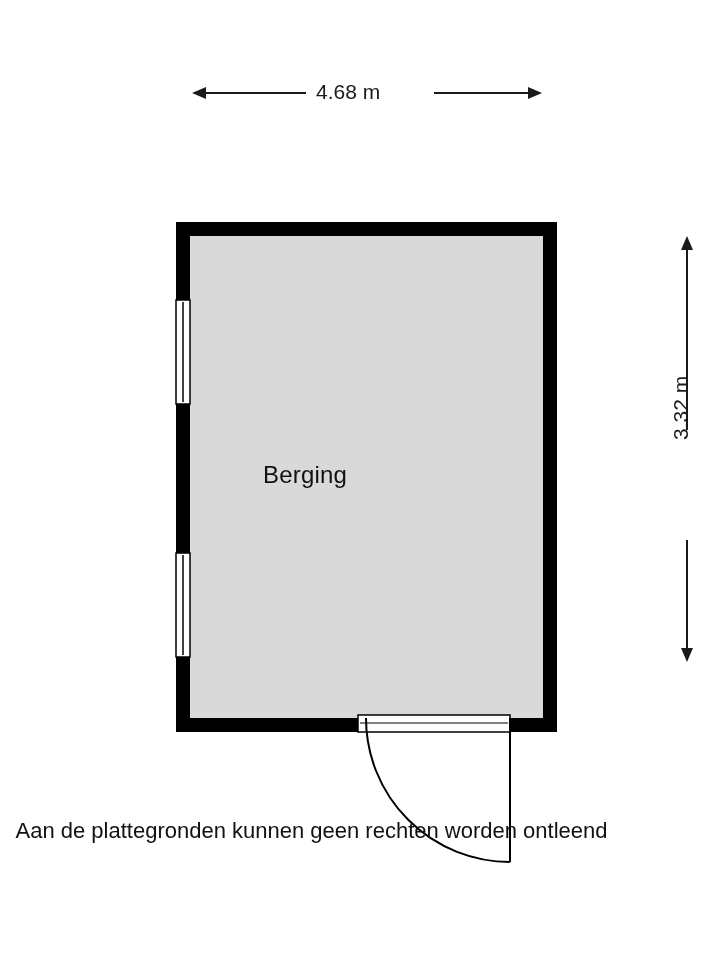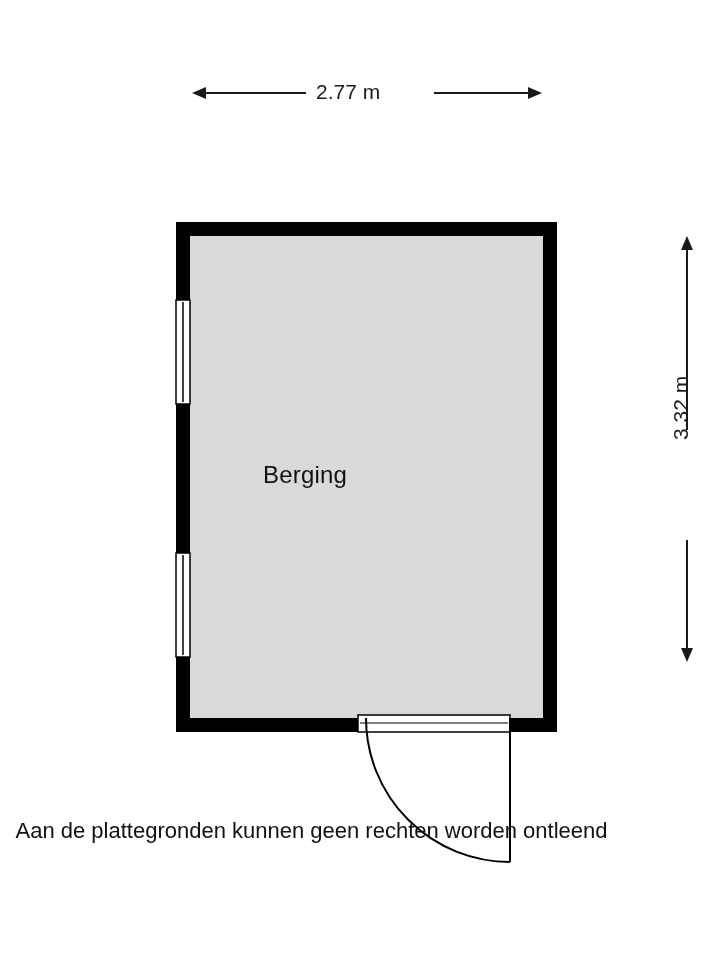--- a/index.html
+++ b/index.html
@@ -117,21 +117,21 @@
 
     <rect x="358" y="715" width="152" height="17" fill="#ffffff" stroke="#000000" stroke-width="1.5"></rect>
     <line x1="360" y1="723" x2="508" y2="723" stroke="#000000" stroke-width="1.2"></line>
 
     <line x1="510" y1="718" x2="510" y2="862" stroke="#000000" stroke-width="2"></line>
 
     <path d="M 366 718 A 144 144 0 0 0 510 862" fill="none" stroke="#000000" stroke-width="2"></path>
   </g>
 </svg>
 
-<div class="dim-label" id="dim-top-label">2.77 m</div>
+<div class="dim-label" id="dim-top-label">4.68 m</div>
 
 <div class="dim-label" id="dim-right-label">3.32 m</div>
 
 <div id="room-label-berging">Berging</div>
 
 <div id="footer">
   <span class="line1">Aan de plattegronden kunnen geen rechten worden ontleend</span>
 </div>
 
 </body></html>

